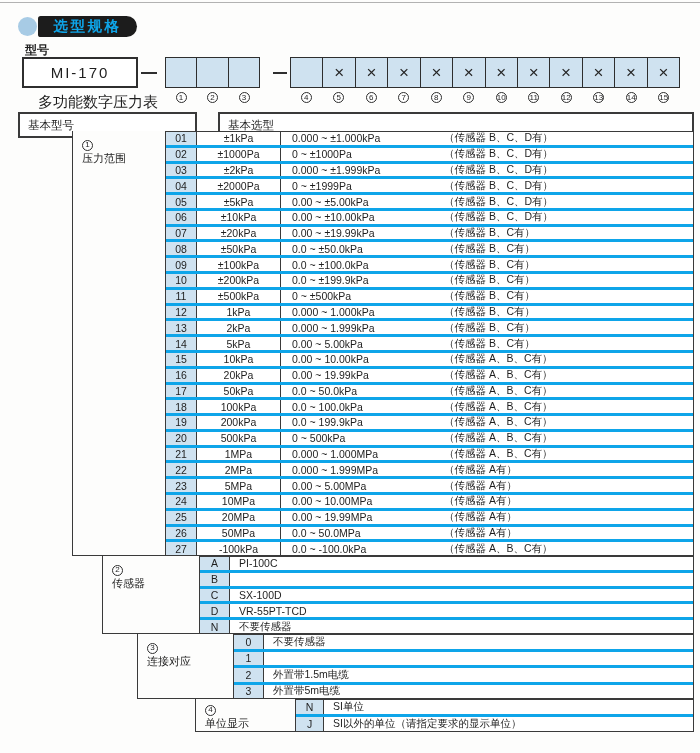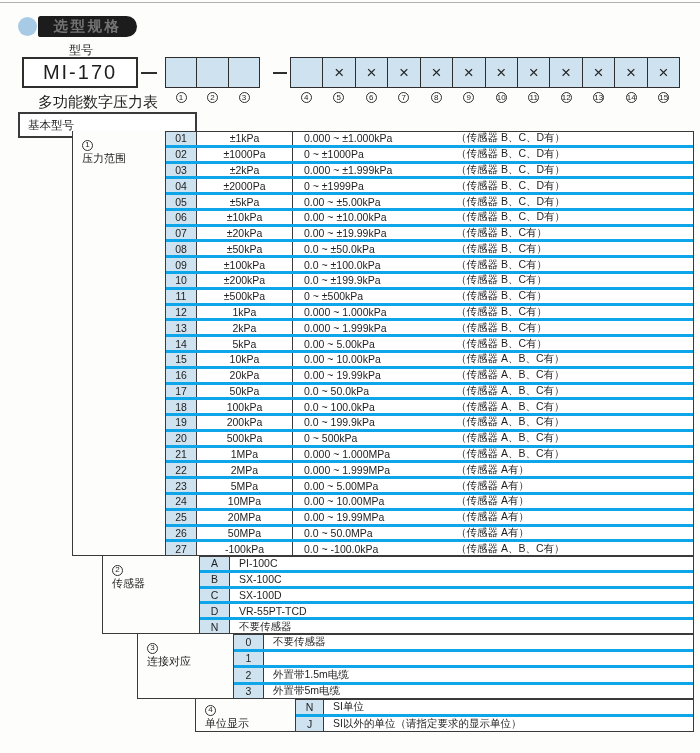--- a/index.html
+++ b/index.html
@@ -6,30 +6,30 @@
   .page {
     position:relative; width:700px; height:753px; background:#fdfdfc;
     font-family:"Liberation Sans","DejaVu Sans",sans-serif; color:#1e1e1e; overflow:hidden;
   }
   .toprule { position:absolute; left:0; top:2px; width:700px; height:1px; background:#b2b2b2; }
 
   
   .badge-circle { position:absolute; left:18px; top:17px; width:19px; height:19px;
     border-radius:50%; background:#a7cbe5; }
   .badge { position:absolute; left:38px; top:16px; width:99px; height:21px; background:#1c1c1c;
-    color:#737373; border-radius:3px 12px 12px 3px; display:flex; align-items:center;
+    color:#0ea5e9; border-radius:3px 12px 12px 3px; display:flex; align-items:center;
     justify-content:center; font-weight:bold; font-size:14.5px; letter-spacing:2.5px; }
   .subtitle { position:absolute; left:157px; top:18px; font-size:12.5px; font-weight:bold;
     letter-spacing:1px; }
-  .model-label { position:absolute; left:25px; top:42px; font-size:12px; font-weight:400;margin-left:44px; }
+  .model-label { position:absolute; left:25px; top:42px; font-size:12px; font-weight:700; }
 
   
   .model-box { position:absolute; left:22px; top:57px; width:116px; height:31px;
     border:2px solid #2e2e2e; box-sizing:border-box; background:#ffffff; display:flex;
-    align-items:center; justify-content:center; font-size:20px; letter-spacing:2px; }
+    align-items:center; justify-content:center; font-size:15px; letter-spacing:2px; }
   .model-caption { position:absolute; left:38px; top:93px; font-size:15px; }
   .dash { position:absolute; top:71.5px; height:2.5px; background:#2e2e2e; }
   .dash1 { left:141px; width:16px; }
   .dash2 { left:273px; width:14px; }
   .boxgroup { position:absolute; top:57px; height:31px; display:flex;
     border:1.5px solid #2e2e2e; box-sizing:border-box; background:#cfe2f0; }
   .bg1 { left:165px; width:95px; }
   .bg2 { left:290px; width:390px; }
   .bcell { flex:1; display:flex; align-items:center; justify-content:center;
     font-size:17px; color:#262626; box-sizing:border-box; }
@@ -65,21 +65,21 @@
   .rows-unit     { left:295px; top:699px; width:399px; height:33px; }
   .row { flex:1 1 0; display:flex; min-height:0; }
   .row + .row { border-top:3px solid #0ea5e9; }
   .cell { display:flex; align-items:center; box-sizing:border-box; font-size:10.5px;
     white-space:nowrap; overflow:hidden; }
   .cell.code { justify-content:center; background:#cfe2f0; border-right:1px solid #3a3a3a; }
   .rows-pressure .cell.code { width:31px; }
   .rows-sensor   .cell.code { width:30px; }
   .rows-conn     .cell.code { width:30px; }
   .rows-unit     .cell.code { width:28px; }
-  .cell.value { width:96px; justify-content:center; border-right:1px solid #3a3a3a; }
+  .cell.value { width:84px; justify-content:center; border-right:1px solid #3a3a3a; }
   .cell.desc { position:relative; flex:1; padding-left:11px; }
   .cell.desc .note { position:absolute; left:163px; }
   .rows-sensor .cell.desc, .rows-conn .cell.desc, .rows-unit .cell.desc { padding-left:9px; }
 </style>
 </head>
 <body>
 
 <div class="page">
   <div class="toprule"></div>
 
@@ -125,20 +125,21 @@
       <span class="circ poscirc" style="left: 463.25px;">9</span>
       <span class="circ poscirc" style="left: 495.75px;">10</span>
       <span class="circ poscirc" style="left: 528.25px;">11</span>
       <span class="circ poscirc" style="left: 560.75px;">12</span>
       <span class="circ poscirc" style="left: 593.25px;">13</span>
       <span class="circ poscirc" style="left: 625.75px;">14</span>
       <span class="circ poscirc" style="left: 658.25px;">15</span>
     </div>
 
   <div class="hbox hbox-left">基本型号</div>
+  <div class="hbox hbox-right">基本选型</div>
 
   <div class="lbox lbox-pressure">
     <span class="circ">1</span><br>
     <span>压力范围</span>
   </div>
   <div class="rows rows-pressure">
 
       <div class="row">
         <div class="cell code">01</div>
         <div class="cell value">±1kPa</div>
@@ -389,21 +390,20 @@
   </div>
   <div class="rows rows-sensor">
 
       <div class="row">
         <div class="cell code">A</div>
         <div class="cell desc">PI-100C</div>
       </div>
 
       <div class="row">
         <div class="cell code">B</div>
-        <div class="cell desc">SX-100C</div>
       </div>
 
       <div class="row">
         <div class="cell code">C</div>
         <div class="cell desc">SX-100D</div>
       </div>
 
       <div class="row">
         <div class="cell code">D</div>
         <div class="cell desc">VR-55PT-TCD</div>

